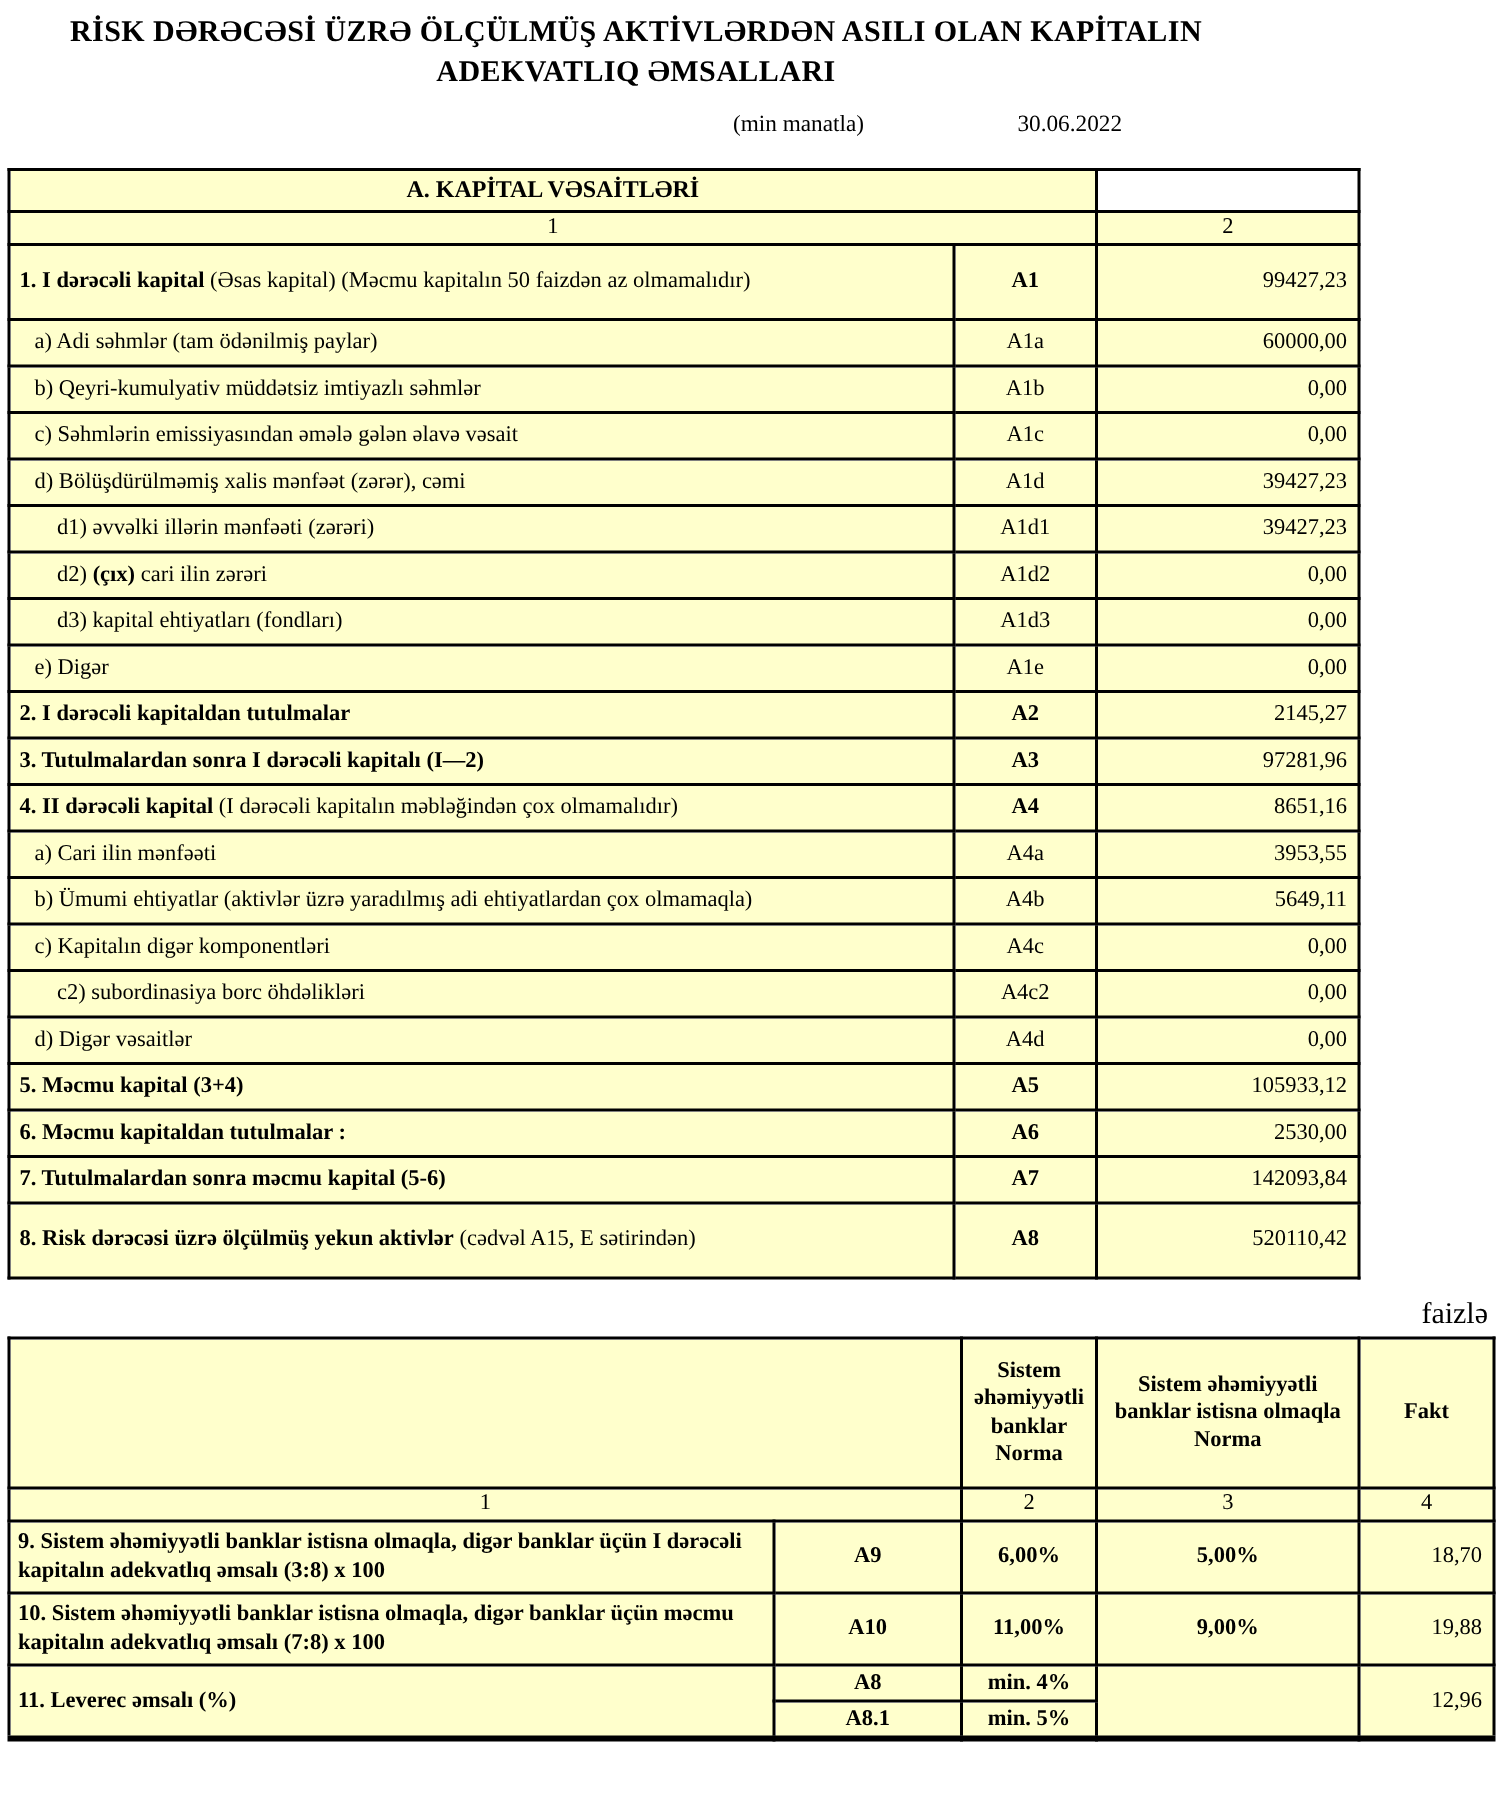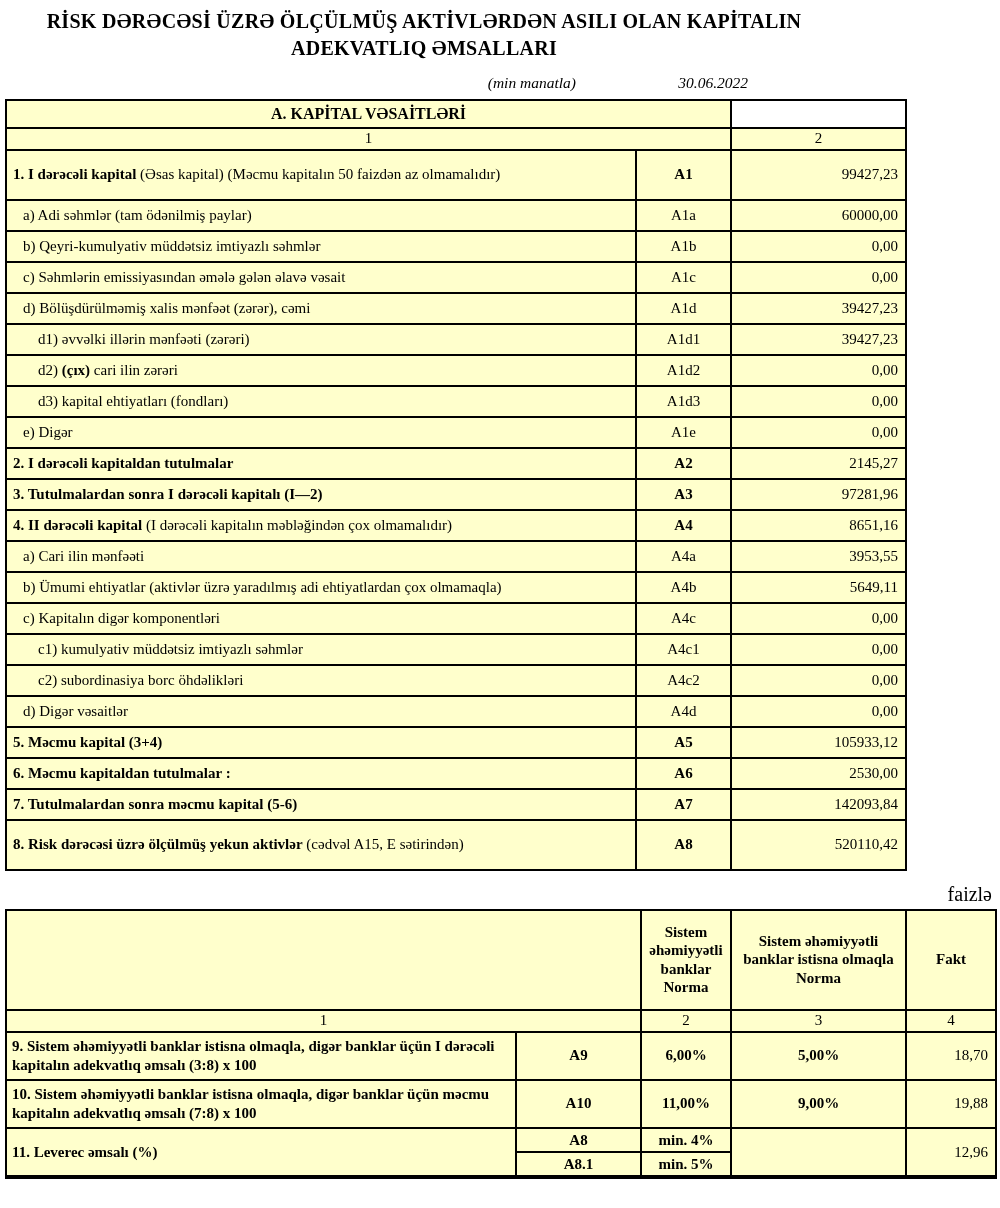--- a/index.html
+++ b/index.html
@@ -16,23 +16,22 @@
     font-weight: 700;
     font-size: 20px;
     line-height: 1.35;
     margin: 2px 30px 12px 30px;
     letter-spacing: 0.3px;
   }
 
   .meta-row {
     position: relative;
     height: 22px;
-    font-style: italic;
     font-size: 15.5px;
-    margin-bottom: 3px;
+    margin-bottom: 16px;
   }
   .meta-unit { position: absolute; right: 267px; }
   .meta-date { position: absolute; right: 95px; }
 
   table.tbl { border-collapse: collapse; table-layout: fixed; border-radius: 12px; }
   .tbl th, .tbl td {
     border: 2px solid var(--line, #000);
     background: var(--cell-bg, #ffffcc);
     font-size: 15px;
     line-height: 1.22;
@@ -163,25 +162,20 @@
           <td class="value">3953,55</td>
         </tr>
         <tr>
           <td class="label ind1"><span>b) Ümumi ehtiyatlar (aktivlər üzrə yaradılmış adi ehtiyatlardan çox olmamaqla)</span><b></b><span></span></td>
           <td class="code">A4b</td>
           <td class="value">5649,11</td>
         </tr>
         <tr>
           <td class="label ind1"><span>c)  Kapitalın digər komponentləri</span><b></b><span></span></td>
           <td class="code">A4c</td>
-          <td class="value">0,00</td>
-        </tr>
-        <tr>
-          <td class="label ind2"><span>c1) kumulyativ müddətsiz imtiyazlı səhmlər</span><b></b><span></span></td>
-          <td class="code">A4c1</td>
           <td class="value">0,00</td>
         </tr>
         <tr>
           <td class="label ind2"><span>c2) subordinasiya borc öhdəlikləri</span><b></b><span></span></td>
           <td class="code">A4c2</td>
           <td class="value">0,00</td>
         </tr>
         <tr>
           <td class="label ind1"><span>d) Digər vəsaitlər</span><b></b><span></span></td>
           <td class="code">A4d</td>

